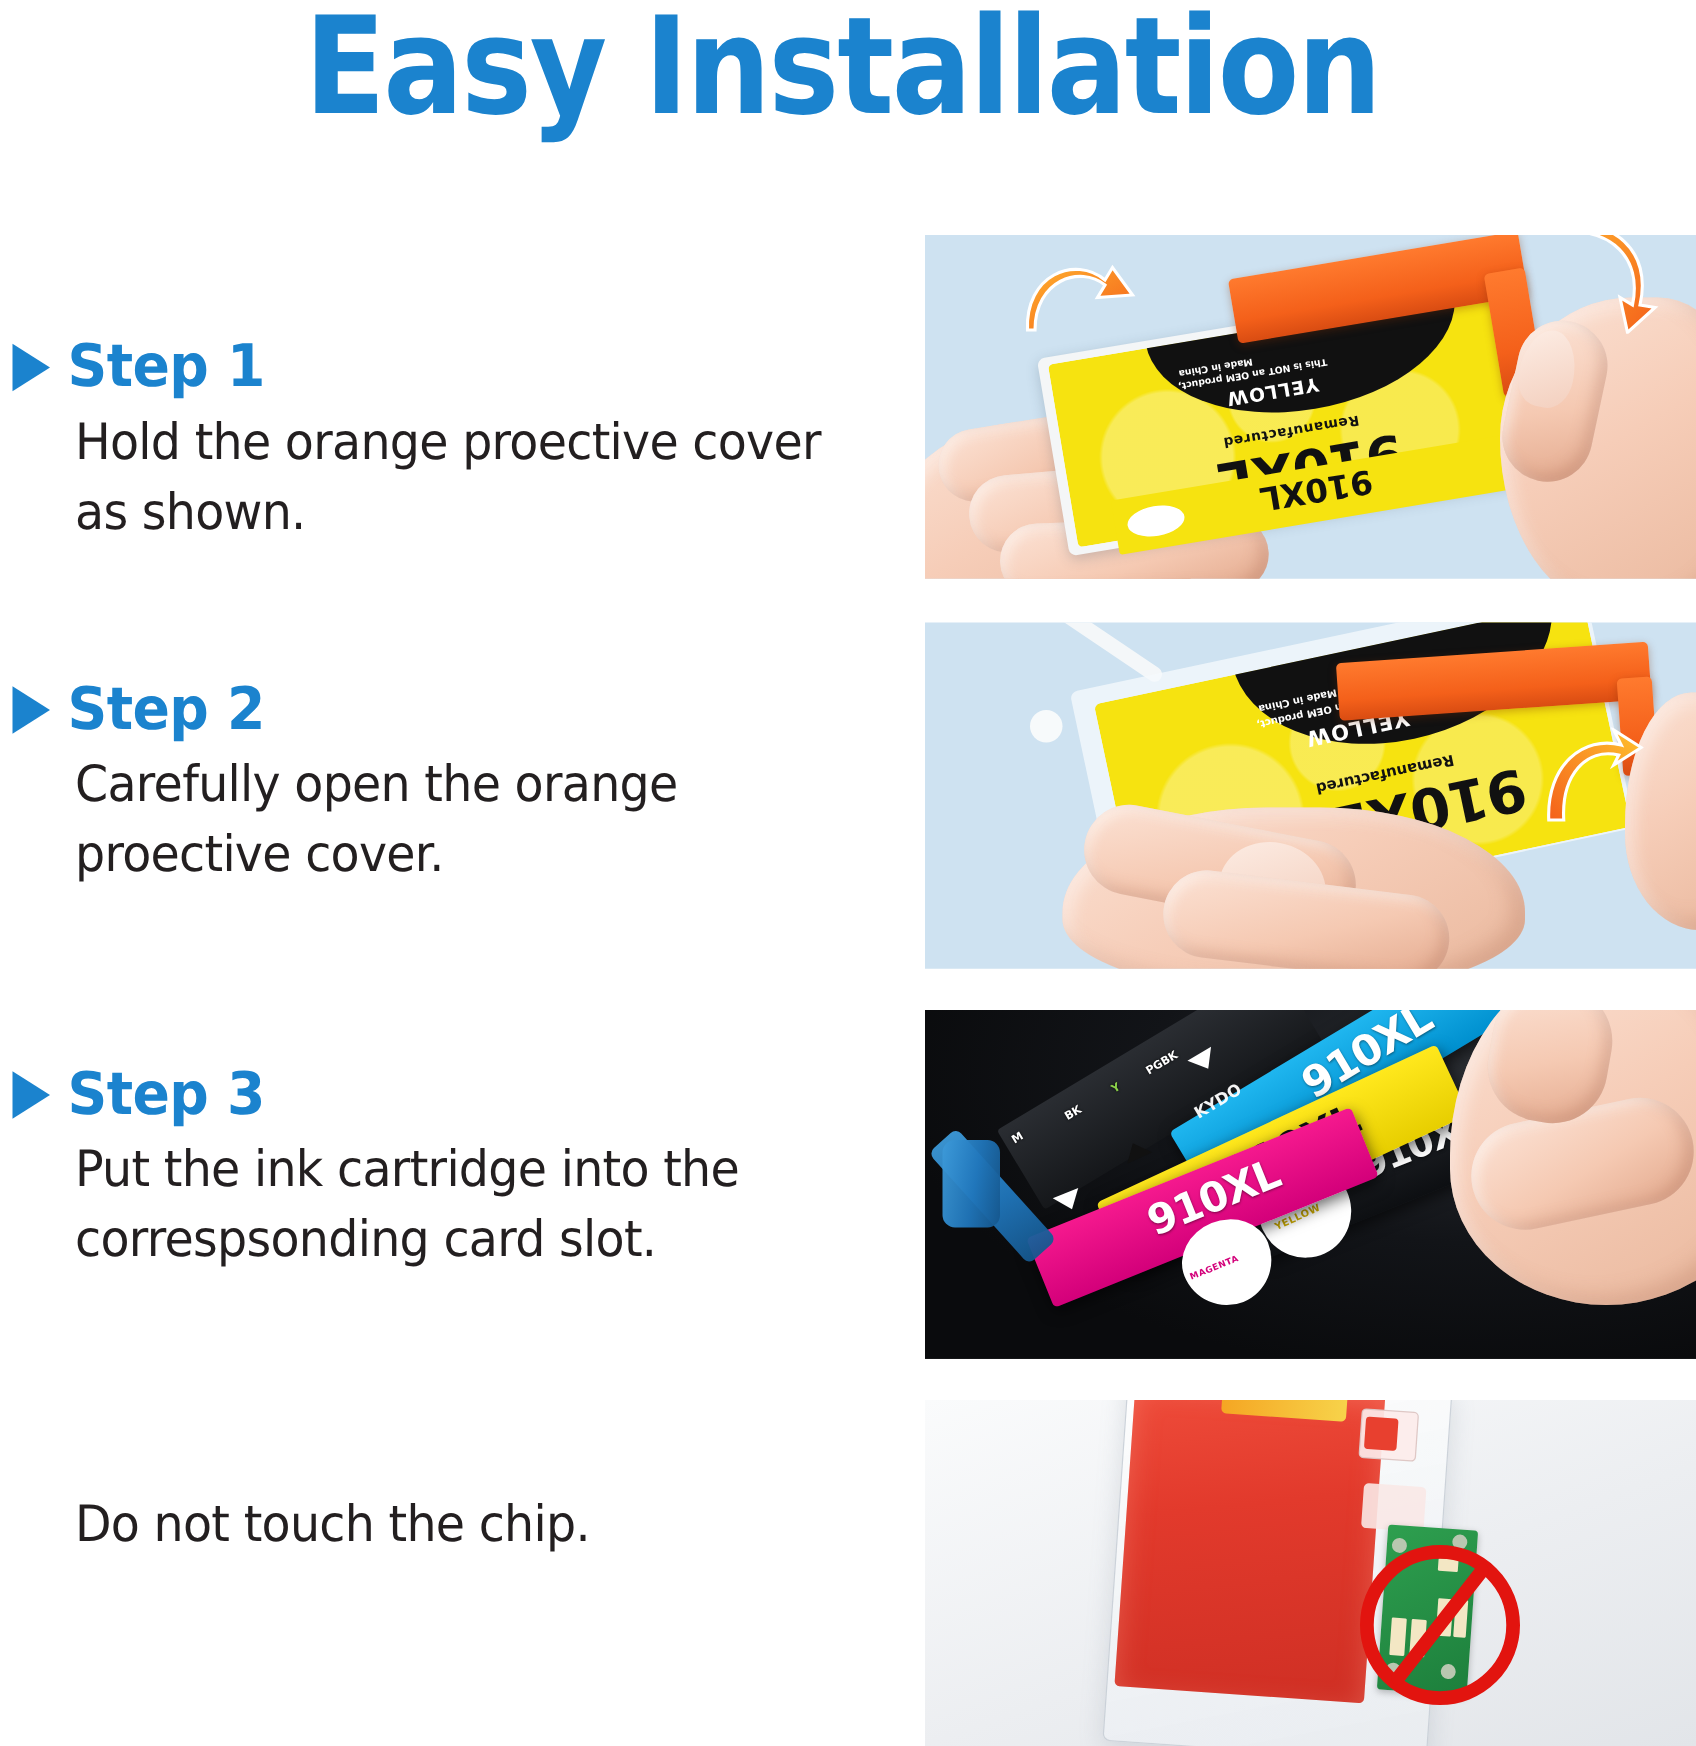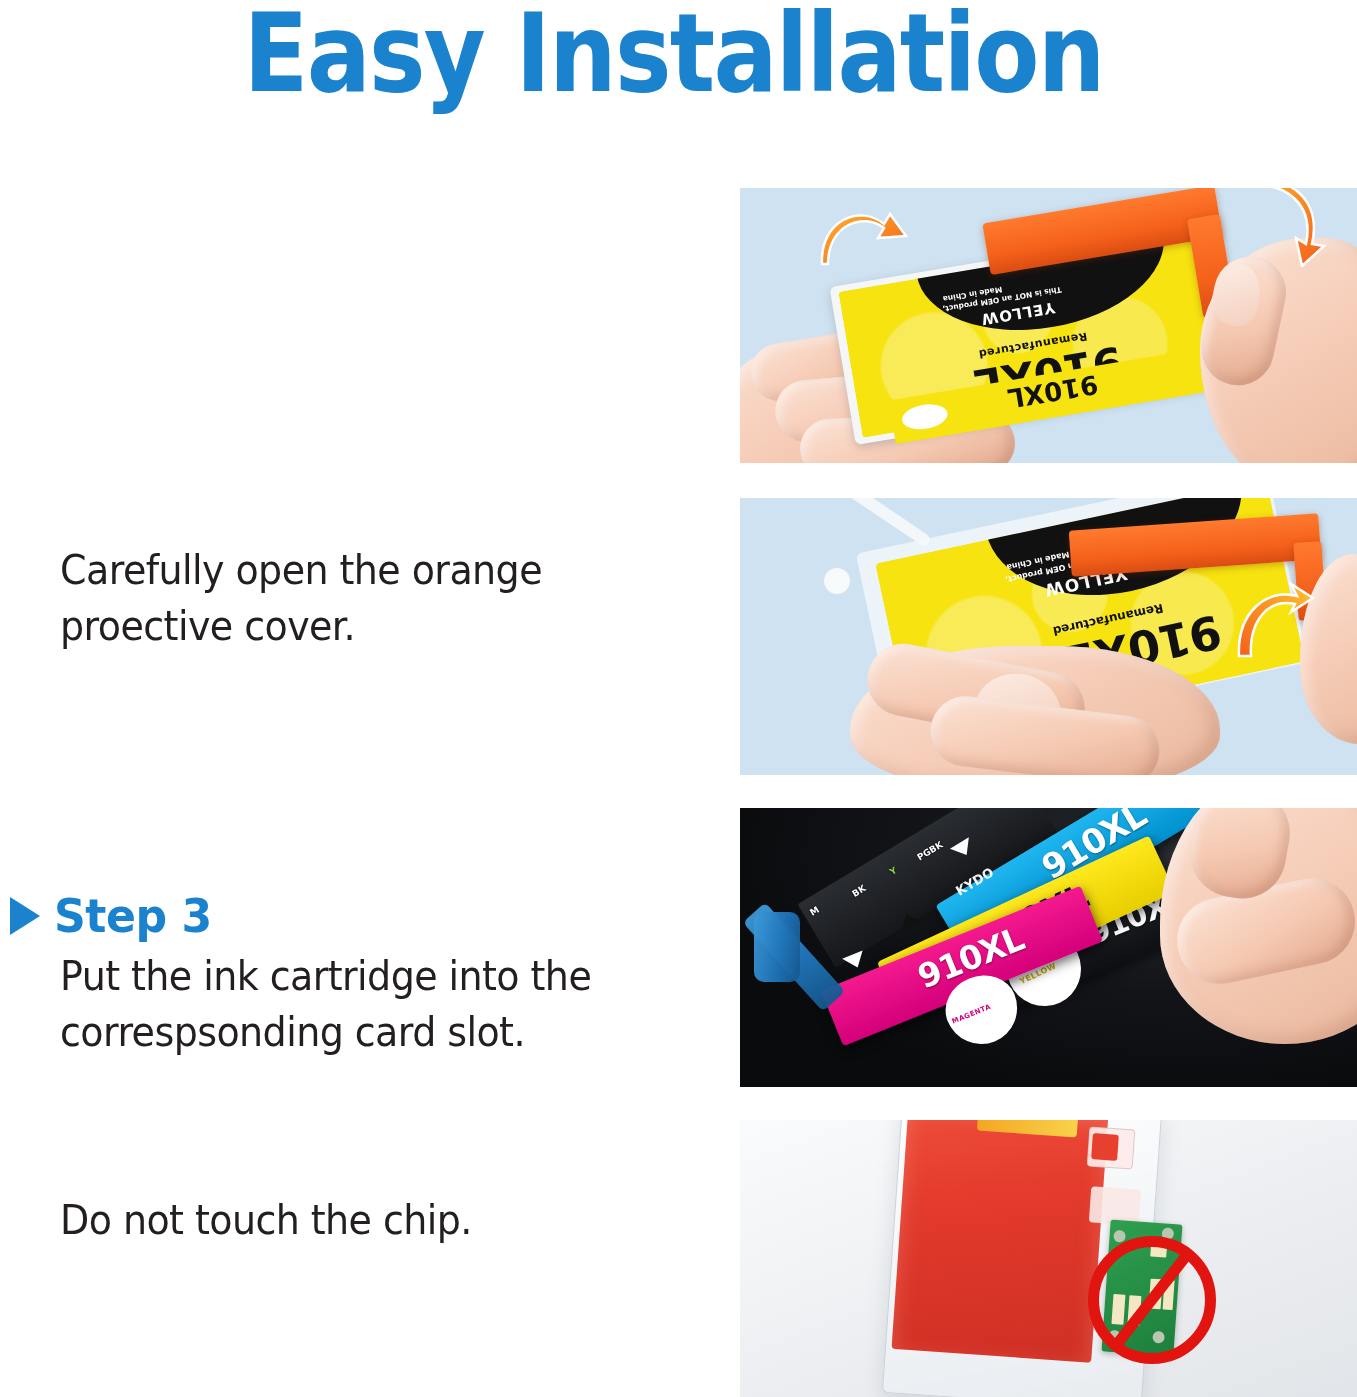--- a/index.html
+++ b/index.html
@@ -29,21 +29,21 @@
 
   
   .steps{
     position:absolute; left:0; top:150px; width:720px; height:1240px;
   }
   .step{
     position:absolute; left:8px; width:700px;
   }
   .step.s1{ top:118px; }
   .step.s2{ top:392px; }
-  .step.s3{ top:700px;margin-top:40px; }
+  .step.s3{ top:700px; }
   .step.s4{ top:1042px; }
 
   .step-head{
     display:flex; align-items:center; gap:14px;
     margin-bottom:6px;
   }
   .tri-icon{
     width:0;height:0;
     border-top:19px solid transparent;
     border-bottom:19px solid transparent;
@@ -275,22 +275,33 @@
 </style>
 </head>
 <body>
 
 <div class="page">
 
   <div class="title">Easy Installation</div>
 
   <div class="steps">
 
+    <div class="step s1">
+      <div class="step-head">
+        <span class="tri-icon"></span>
+        <span class="step-title">Step 1</span>
+      </div>
+      <div class="step-body">Hold the orange proective cover as shown.</div>
+    </div>
 
     <div class="step s2">
+      <div class="step-head">
+        <span class="tri-icon"></span>
+        <span class="step-title">Step 2</span>
+      </div>
       <div class="step-body">Carefully open the orange proective cover.</div>
     </div>
 
     <div class="step s3">
       <div class="step-head">
         <span class="tri-icon"></span>
         <span class="step-title">Step 3</span>
       </div>
       <div class="step-body">Put the ink cartridge into the correspsonding card slot.</div>
     </div>

